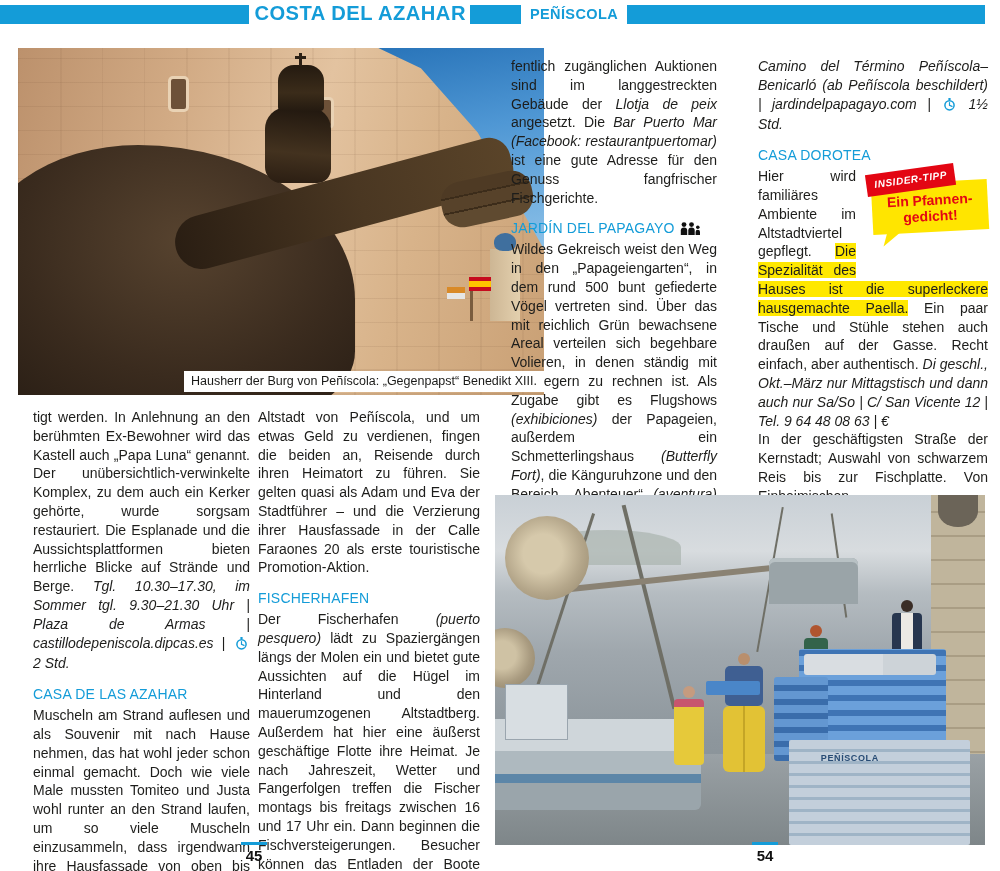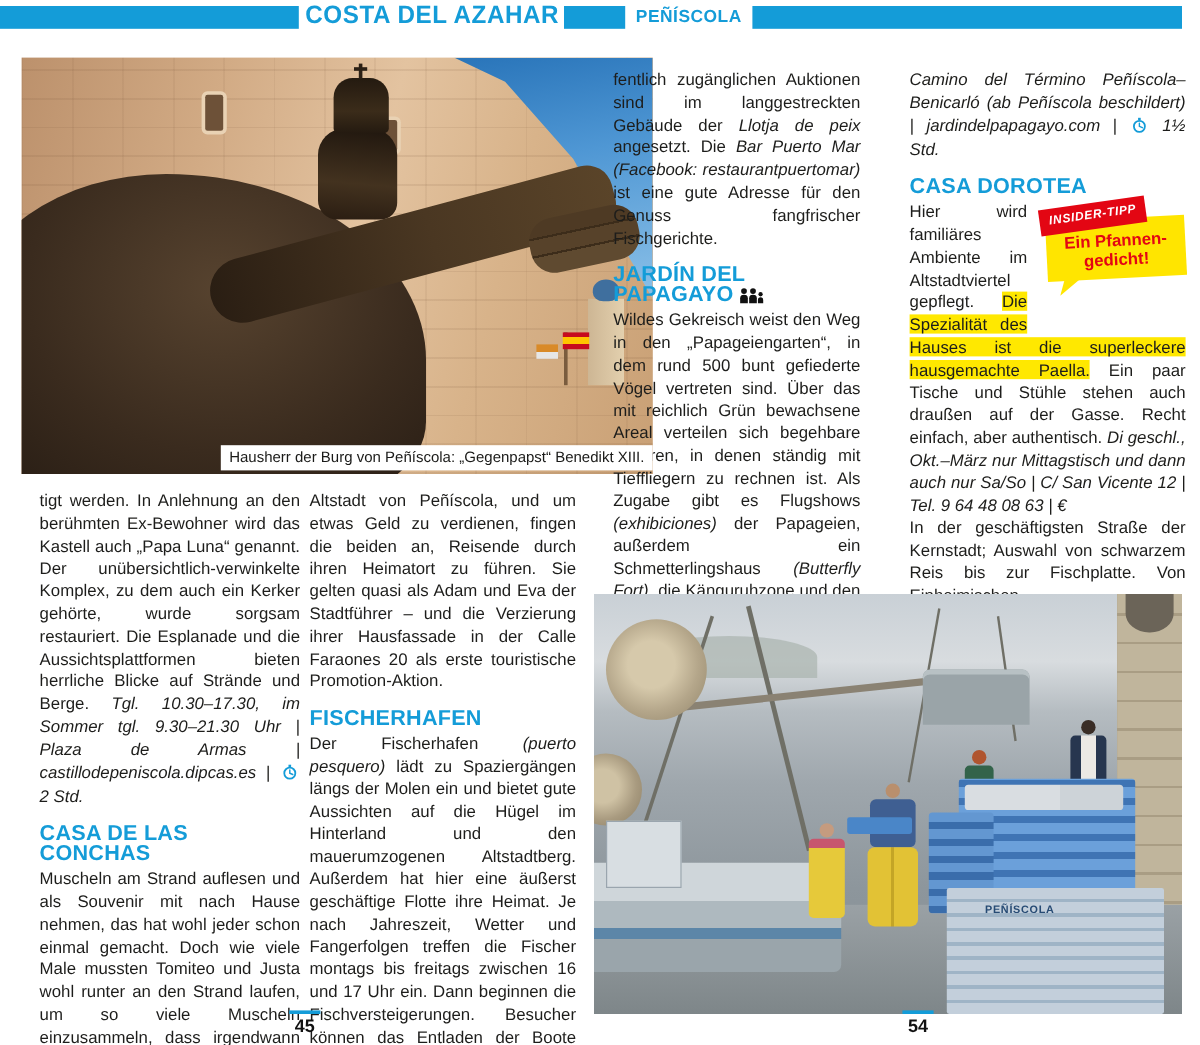--- a/index.html
+++ b/index.html
@@ -17,21 +17,21 @@
   .hdr-main{left:250px;width:220px;top:1px;font-size:21px;letter-spacing:.5px;transform:scaleX(.96)}
   .hdr-sub{left:521px;width:106px;top:6px;font-size:14.5px;letter-spacing:.4px}
 
   
   .col{position:absolute;font-size:14px;line-height:18.8px;text-align:justify;color:var(--ink)}
   #l-col1{left:33px;top:408px;width:217px}
   #l-col2{left:258px;top:408px;width:222px}
   #r-col1{left:511px;top:57px;width:206px}
   #r-col2{left:758px;top:57px;width:230px}
   .col p.para{margin:0}
-  .col h3.poi{color:var(--cyan);font-size:18px;line-height:17px;font-weight:700;margin:13px 0 3px;text-align:left;letter-spacing:.2px}
+  .col h3.poi{color:var(--cyan);font-size:14px;line-height:17px;font-weight:400;margin:13px 0 3px;text-align:left;letter-spacing:.2px}
   .col h3.poi svg{vertical-align:-2px;margin-left:5px}
   .section-box{background:var(--cyan);color:#fff;font-weight:700;font-size:14.5px;letter-spacing:.4px;padding:5px 11px 4px;margin:14px 0 7px;width:200px;text-align:left}
   .it{font-style:italic}
   .hl{background:var(--hl)}
   .icon-clock{display:inline-block;vertical-align:-2px;margin:0 2px}
 
   
   .insider{float:right;width:124px;height:88px;position:relative;margin:2px -2px 6px 10px}
   .ribbon{position:absolute;top:0;left:0;background:var(--red);color:#fff;font-style:italic;font-weight:700;font-size:10px;letter-spacing:.6px;padding:2px 8px 1px;transform:rotate(-8deg);white-space:nowrap;z-index:2}
   .bubble{position:absolute;top:13px;left:6px;width:116px;background:var(--yellow);color:var(--red);font-weight:700;font-size:14px;line-height:16px;text-align:center;padding:10px 2px 8px;transform:rotate(-3deg)}
@@ -137,21 +137,21 @@
     <div class="sp-cross"></div>
     <div class="photo-cap statue-cap">Hausherr der Burg von Peñíscola: „Gegenpapst“ Benedikt XIII.</div>
   </div>
 
   <div class="col" id="l-col1">
       <p class="para"><span>tigt werden. In Anlehnung an den berühmten Ex-Bewohner wird das Kastell auch „Papa Luna“ genannt. Der unübersichtlich-verwinkelte Komplex, zu dem auch ein Kerker gehörte, wurde sorgsam restauriert. Die Esplanade und die Aussichtsplattformen bieten herrliche Blicke auf Strände und Berge. </span><span class="it">Tgl. 10.30–17.30, im Sommer tgl. 9.30–21.30 Uhr | Plaza de Armas | castillodepeniscola.dipcas.es | </span><span class="icon-clock"><svg width="13" height="13" viewBox="0 0 13 13">
             <rect x="5.4" y="0" width="2.2" height="2.2" fill="#149cd8"></rect>
             <circle cx="6.5" cy="7.3" r="4.6" fill="none" stroke="#149cd8" stroke-width="1.5"></circle>
             <path d="M6.5 4.6 V7.3 L9 8.4" fill="none" stroke="#149cd8" stroke-width="1.2" stroke-linecap="round"></path>
           </svg></span><span class="it"> 2 Std.</span></p>
-      <h3 class="poi"><span>CASA DE LAS CONCHAS</span></h3>
+      <h3 class="poi"><span>CASA DE LAS AZAHAR</span></h3>
       <p class="para"><span>Muscheln am Strand auflesen und als Souvenir mit nach Hause nehmen, das hat wohl jeder schon einmal gemacht. Doch wie viele Male mussten Tomiteo und Justa wohl runter an den Strand laufen, um so viele Muscheln einzusammeln, dass irgendwann ihre Hausfassade von oben bis unten damit verziert war? Das Ehepaar, so heißt es, lebte in den 1950er-Jahren in der</span></p>
     </div>
   <div class="col" id="l-col2">
       <p class="para"><span>Altstadt von Peñíscola, und um etwas Geld zu verdienen, fingen die beiden an, Reisende durch ihren Heimatort zu führen. Sie gelten quasi als Adam und Eva der Stadtführer – und die Verzierung ihrer Hausfassade in der Calle Faraones 20 als erste touristische Promotion-Aktion.</span></p>
       <h3 class="poi"><span>FISCHERHAFEN</span></h3>
       <p class="para"><span>Der Fischerhafen </span><span class="it">(puerto pesquero)</span><span> lädt zu Spaziergängen längs der Molen ein und bietet gute Aussichten auf die Hügel im Hinterland und den mauerumzogenen Altstadtberg. Außerdem hat hier eine äußerst geschäftige Flotte ihre Heimat. Je nach Jahreszeit, Wetter und Fangerfolgen treffen die Fischer montags bis freitags zwischen 16 und 17 Uhr ein. Dann beginnen die Fischversteigerungen. Besucher können das Entladen der Boote verfolgen, die nicht öf-</span></p>
     </div>
   <div class="col" id="r-col1">
       <p class="para"><span>fentlich zugänglichen Auktionen sind im langgestreckten Gebäude der </span><span class="it">Llotja de peix</span><span> angesetzt. Die </span><span class="it">Bar Puerto Mar (Facebook: restaurantpuertomar)</span><span> ist eine gute Adresse für den Genuss fangfrischer Fischgerichte.</span></p>
       <h3 class="poi"><span>JARDÍN DEL PAPAGAYO</span><span><svg width="21" height="13" viewBox="0 0 21 13">

